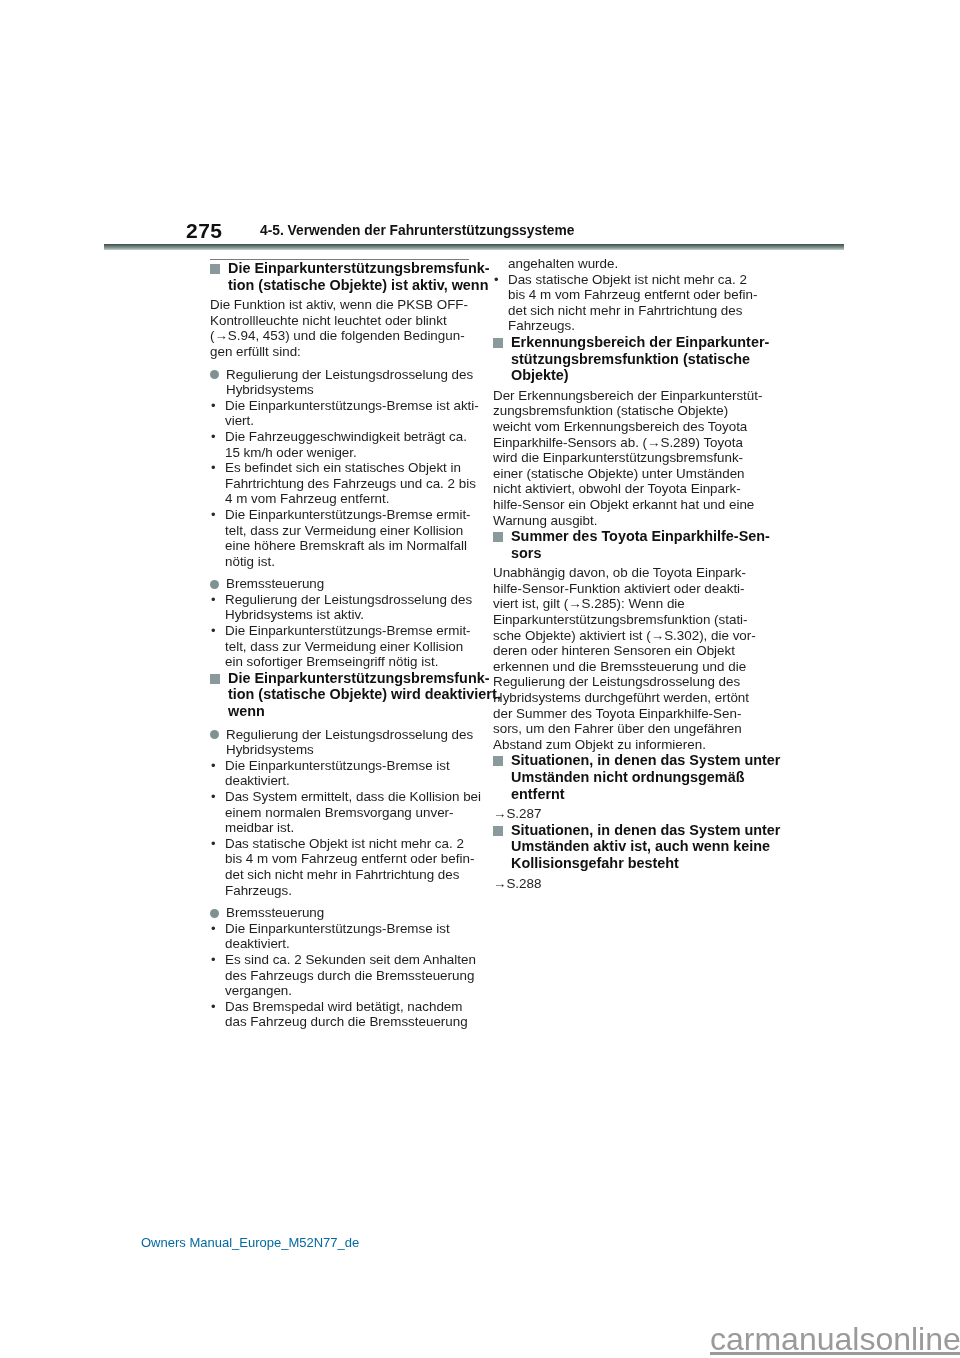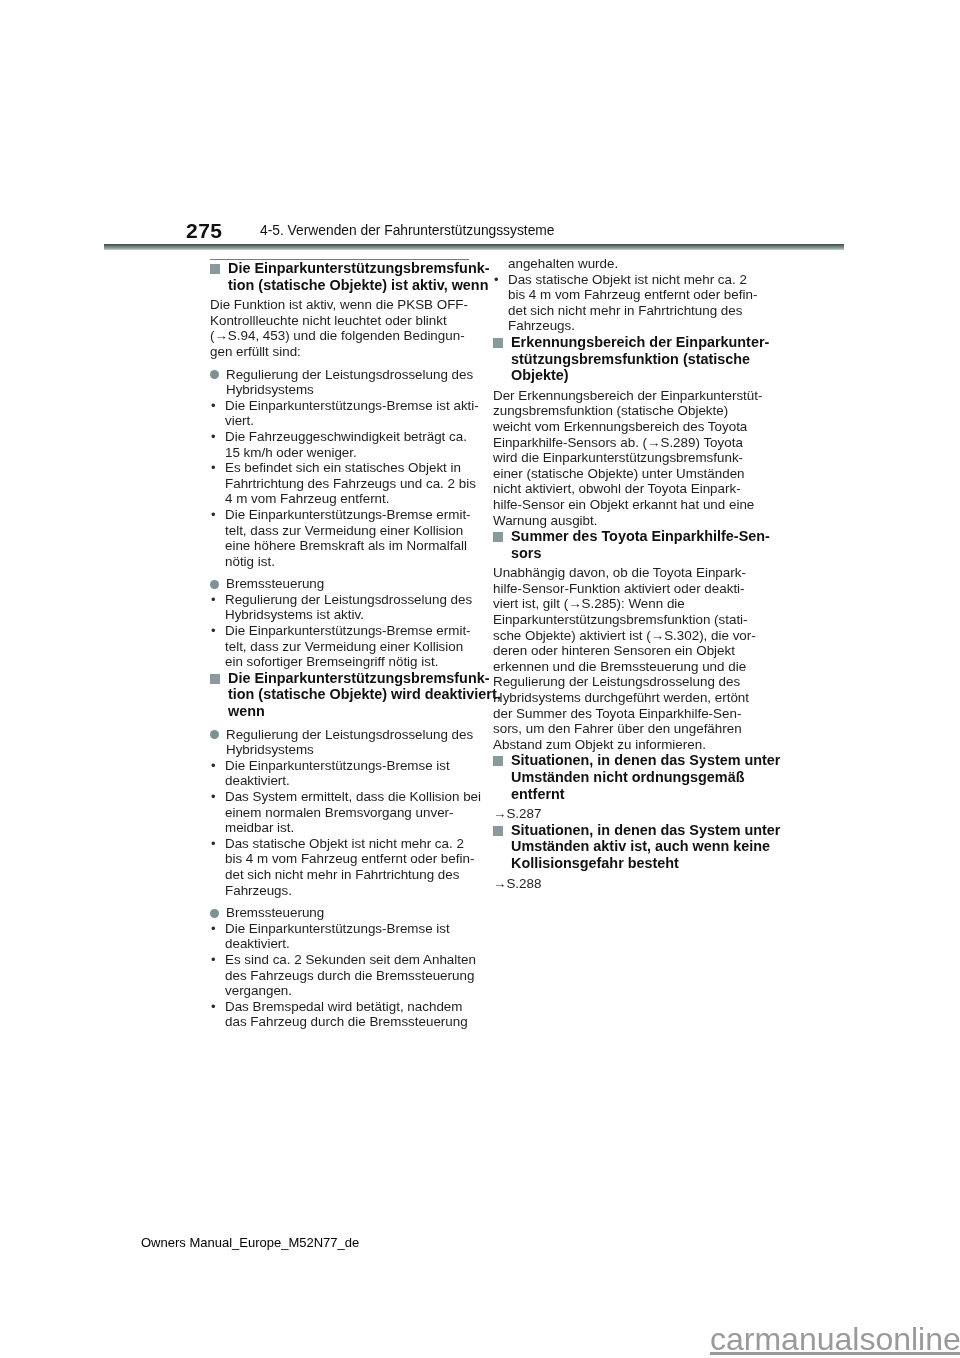--- a/index.html
+++ b/index.html
@@ -17,21 +17,21 @@
     -webkit-font-smoothing: antialiased;
   }
   .page-header { position: absolute; left: 0; top: 0; width: 960px; }
   .page-number {
     position: absolute; left: 186px; top: 220px;
     font-size: 21px; font-weight: bold; line-height: 1; color: #111;
     letter-spacing: 0.5px;
   }
   .section-title {
     position: absolute; left: 260px; top: 224px;
-    font-size: 13.8px; font-weight: normal; line-height: 1; color: #111;
+    font-size: 13.8px; font-weight: bold; line-height: 1; color: #111;
   }
   .header-rule {
     position: absolute; left: 104px; top: 244px;
     width: 740px; height: 6px;
     background: linear-gradient(180deg, #3e4a48 0%, #5f706e 30%, #8fa09d 70%, #c6d1ce 100%);
   }
   .columns {
     position: absolute; left: 210px; top: 256px;
     width: 542px; display: flex; gap: 24px; align-items: flex-start;
   }
@@ -57,21 +57,21 @@
   }
   .b1 > .marker {
     width: 9px; height: 9px; top: 3.5px; border-radius: 50%; background: #7f9193;
   }
   .b2 > .marker {
     top: 0; left: 1px; width: auto; height: auto; background: none;
     color: #2a2a2a; font-size: 13px; line-height: 15.6px;
   }
   .page-footer {
     position: absolute; left: 141px; top: 1236px;
-    font-size: 13px; color: #000000; line-height: 1;
+    font-size: 13px; color: #0369a1; line-height: 1;
   }
   .watermark {
     position: absolute; left: 710px; top: 1323px;
     font-size: 32px; color: #9a9a9a; line-height: 1; letter-spacing: 0px; text-decoration: underline;
   }
 </style>
 </head>
 <body>
 
 <div class="page-header">

